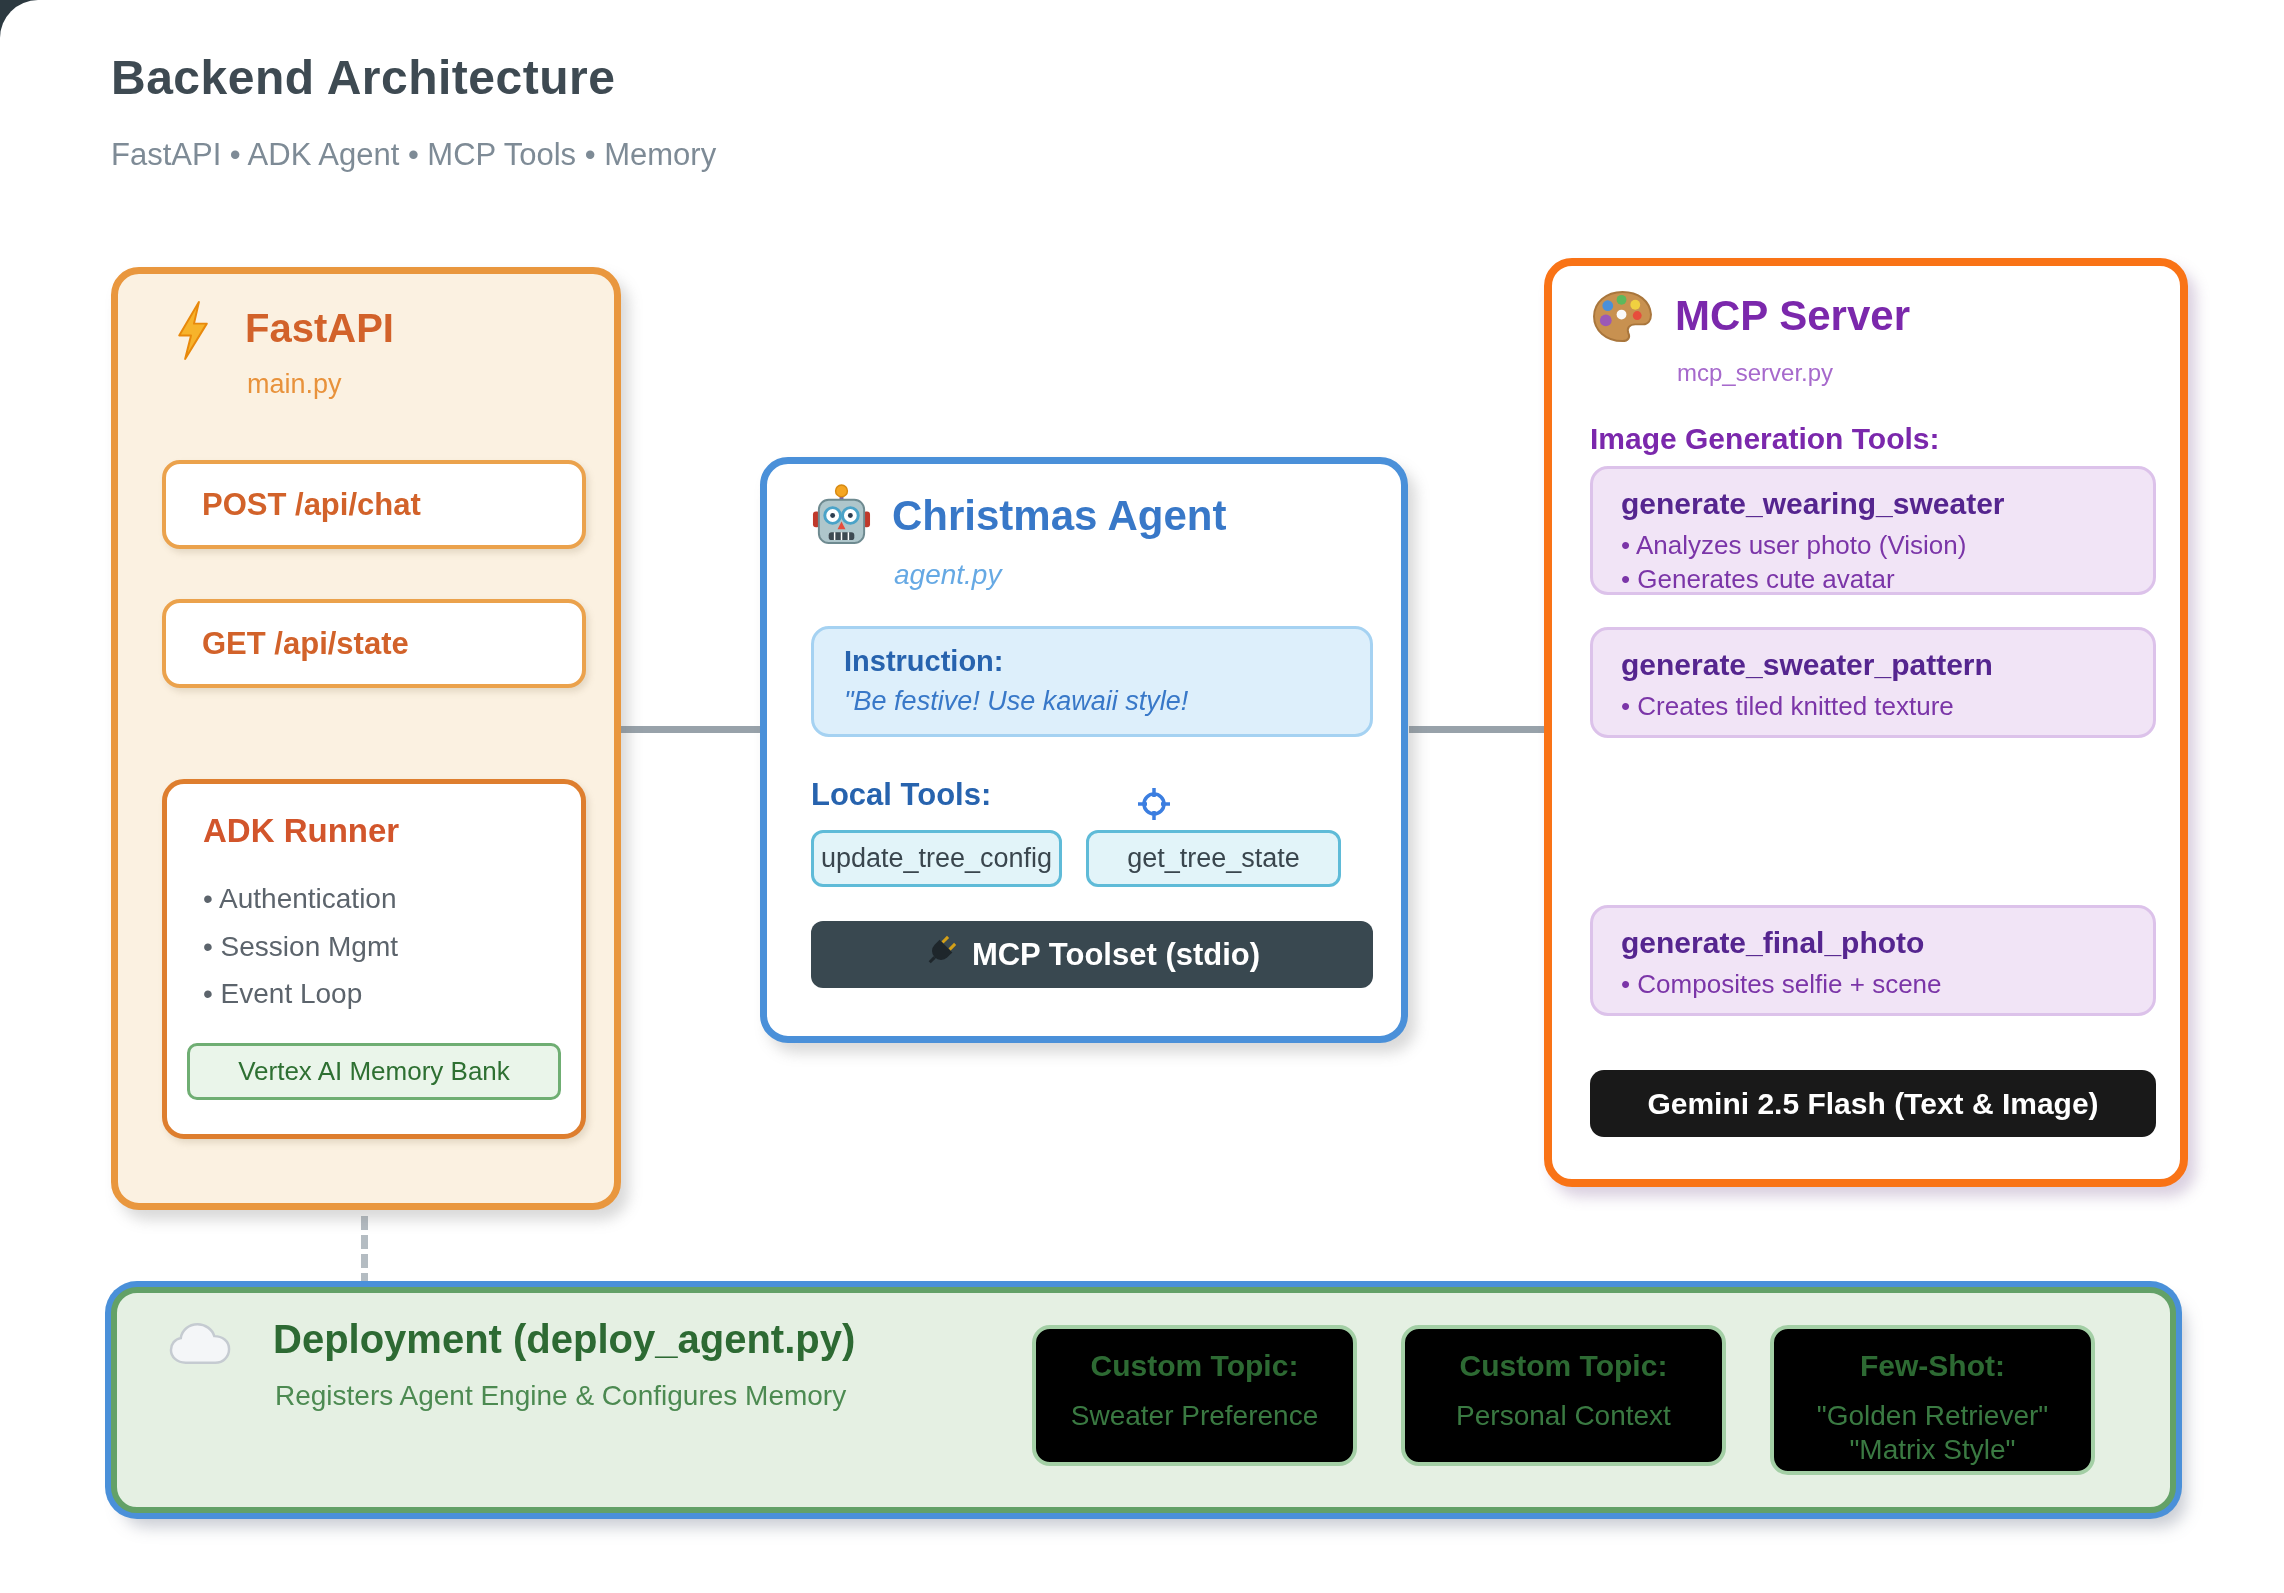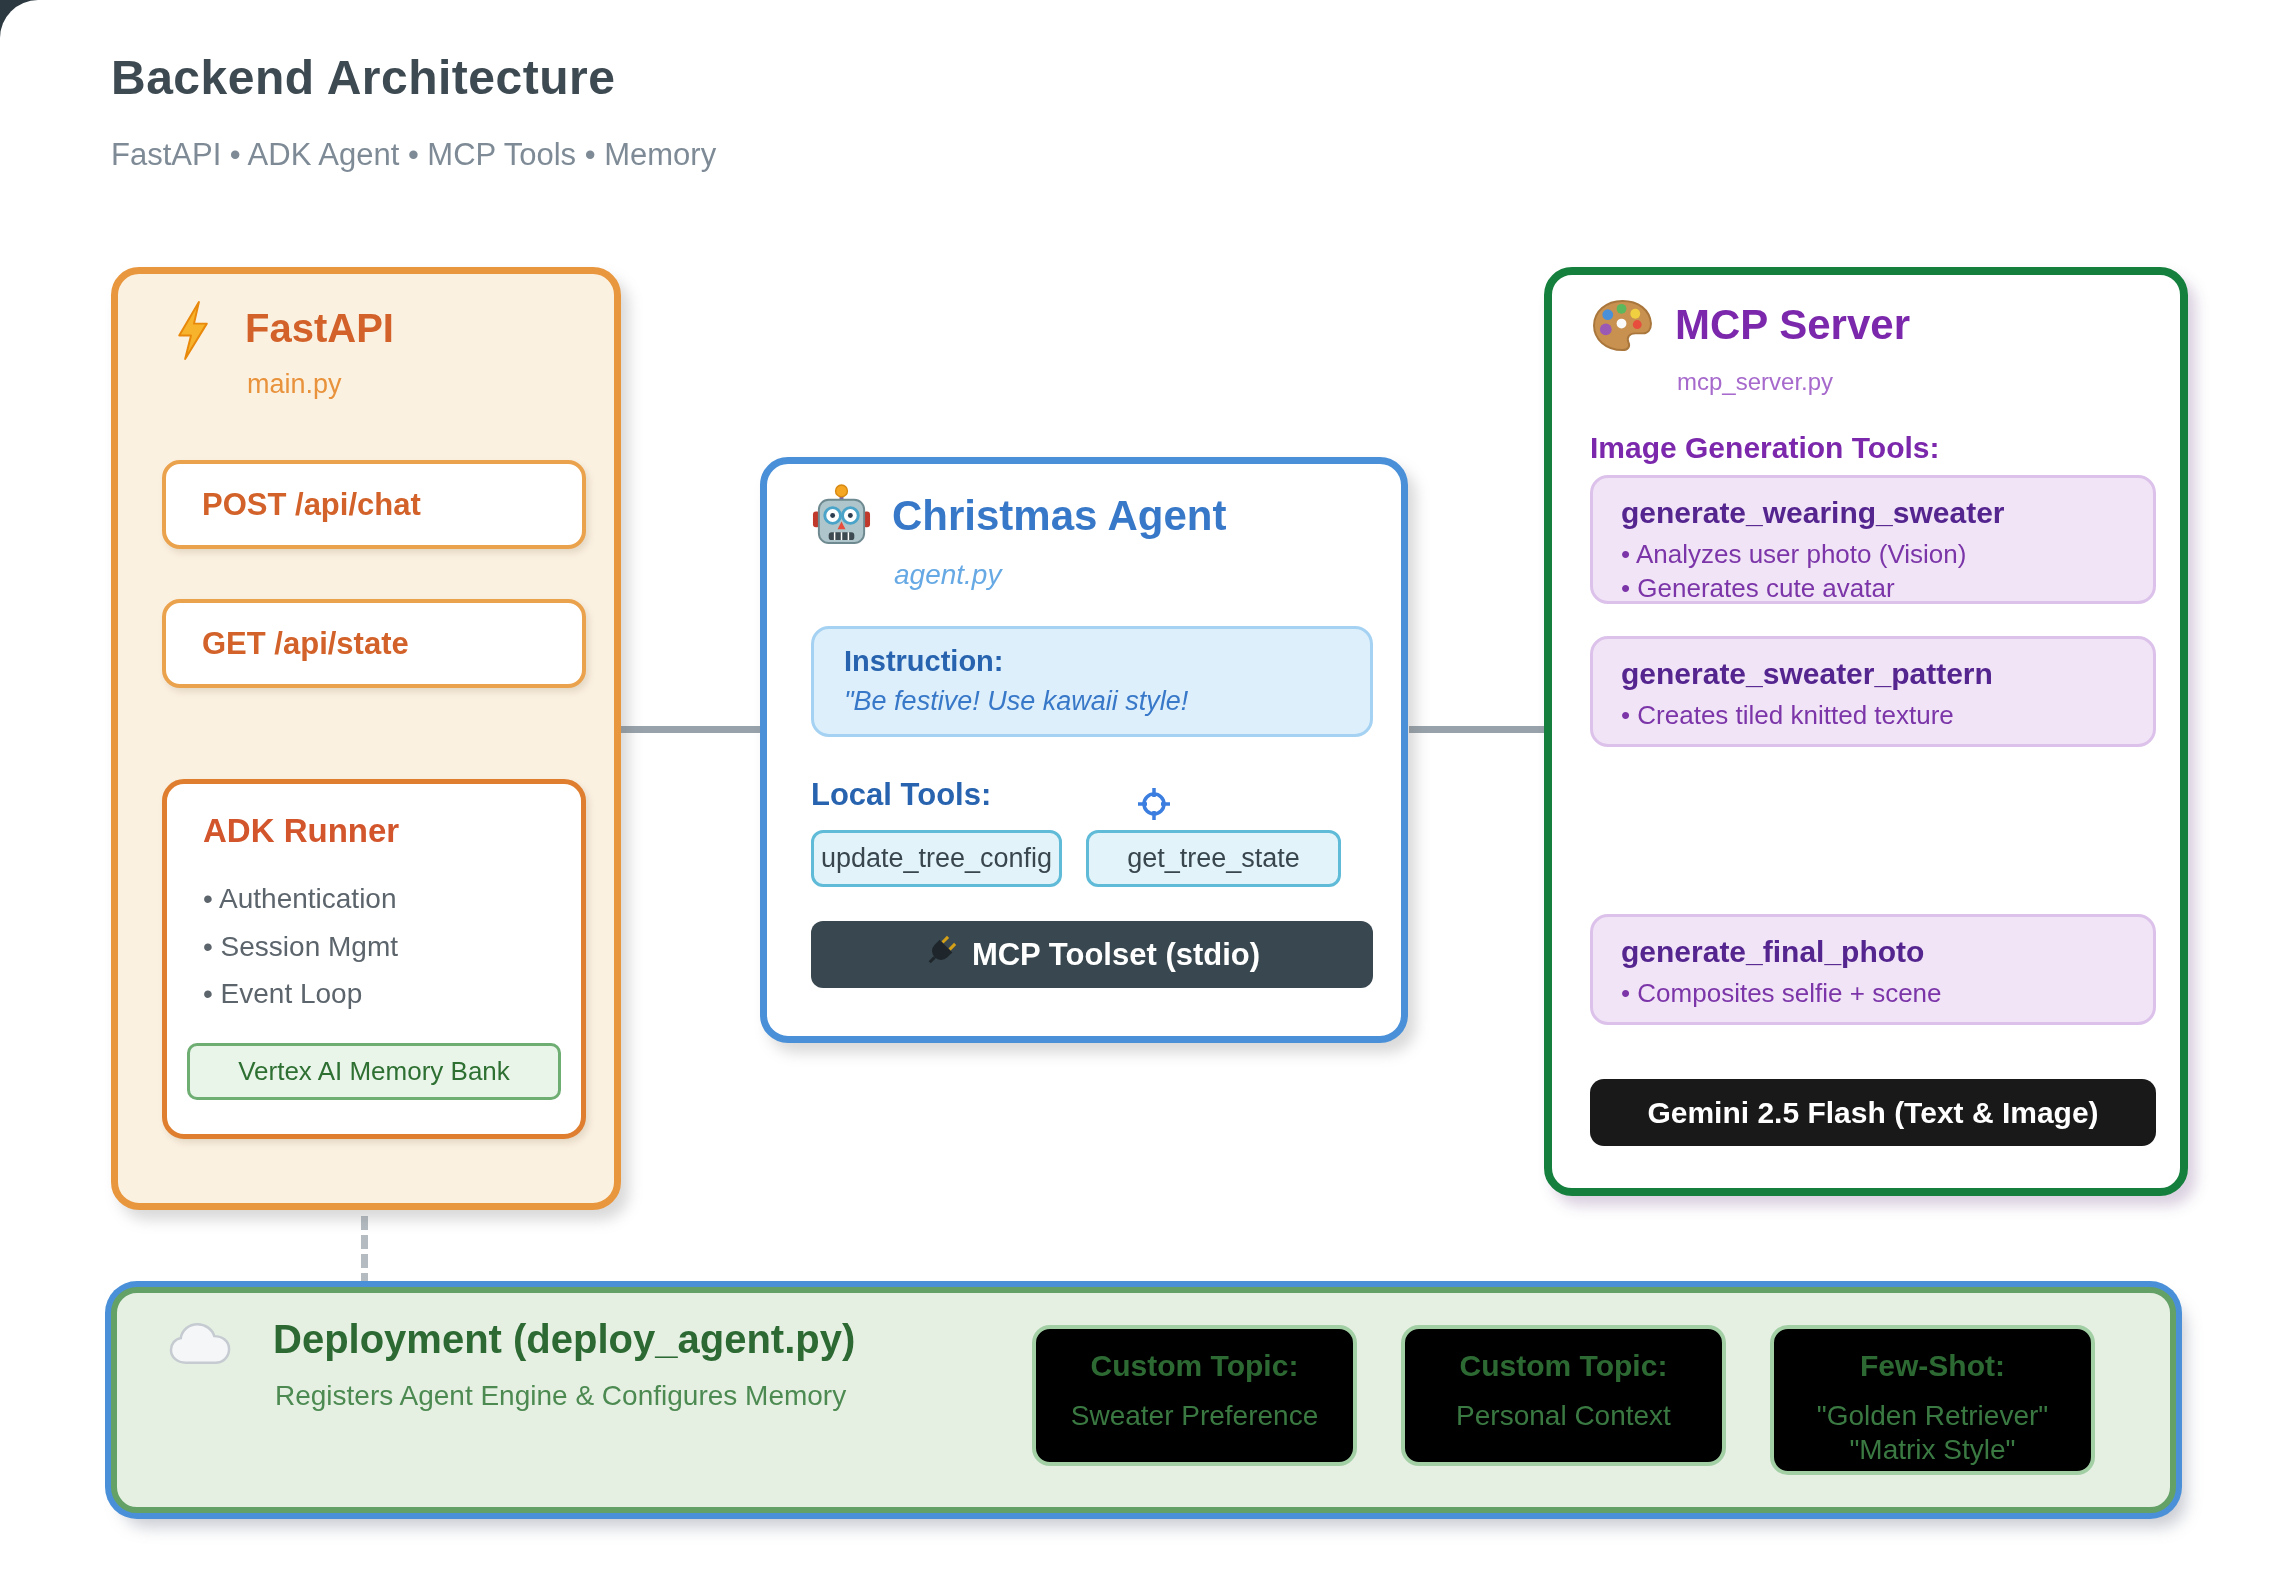--- a/index.html
+++ b/index.html
@@ -57,22 +57,22 @@
   .crosshair { left:368px; top:321px; }
   .tool-pill { top:366px; height:57px; background:#E2F4F9; border:3px solid #5FBBD8;
                border-radius:12px; display:flex; align-items:center; justify-content:center;
                font-size:27px; color:#3A464E; }
   .tool-1 { left:44px; width:251px; } .tool-2 { left:319px; width:255px; }
   .toolset-bar { left:44px; top:457px; width:562px; height:67px; background:#394850;
                  border-radius:12px; display:flex; align-items:center; justify-content:center;
                  gap:14px; color:#fff; font-size:31px; font-weight:700; }
 
   
-  .box-mcp { left:1544px; top:267px; width:644px; height:929px; background:#fff;
-             border:8px solid #15803d; border-radius:28px;
+  .box-mcp { left:1544px; top:258px; width:644px; height:929px; background:#fff;
+             border:8px solid #f97316; border-radius:28px;
              box-shadow:8px 10px 14px rgba(140,110,160,.32); }
   .mcp-palette { left:40px; top:24px; }
   .mcp-title { left:123px; top:26px; font-size:42px; font-weight:700; color:#7B28AC; }
   .mcp-file  { left:125px; top:93px; font-size:24px; color:#A669CC; }
   .mcp-section { left:38px; top:156px; font-size:30px; font-weight:700; color:#7B28AC; }
   .mcp-card { left:38px; width:566px; background:#F1E4F6; border:3px solid #DCC2EA; border-radius:18px; }
   .mcp-card-0 { top:200px; height:129px; } .mcp-card-1 { top:361px; height:111px; }
   .mcp-card-2 { top:500px; height:111px; } .mcp-card-3 { top:639px; height:111px; }
   .mcp-card-title { left:28px; top:18px; font-size:30px; font-weight:700; color:#55258F; }
   .mcp-bullet { left:28px; font-size:26px; color:#7B35A8; }

